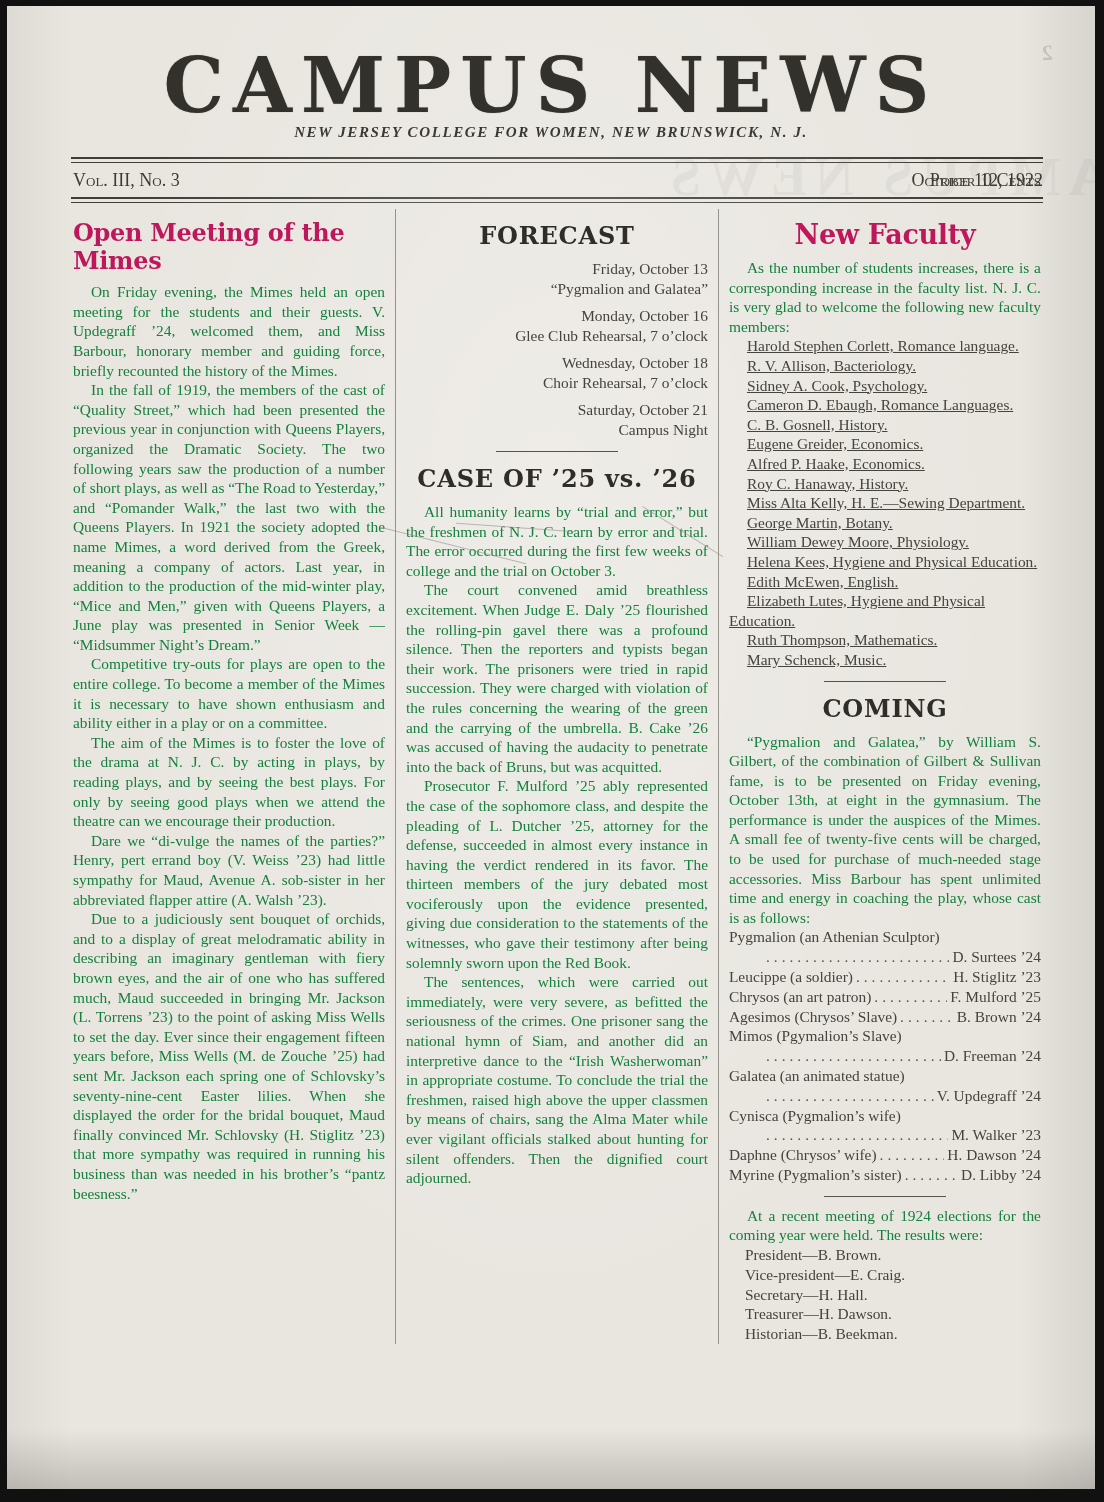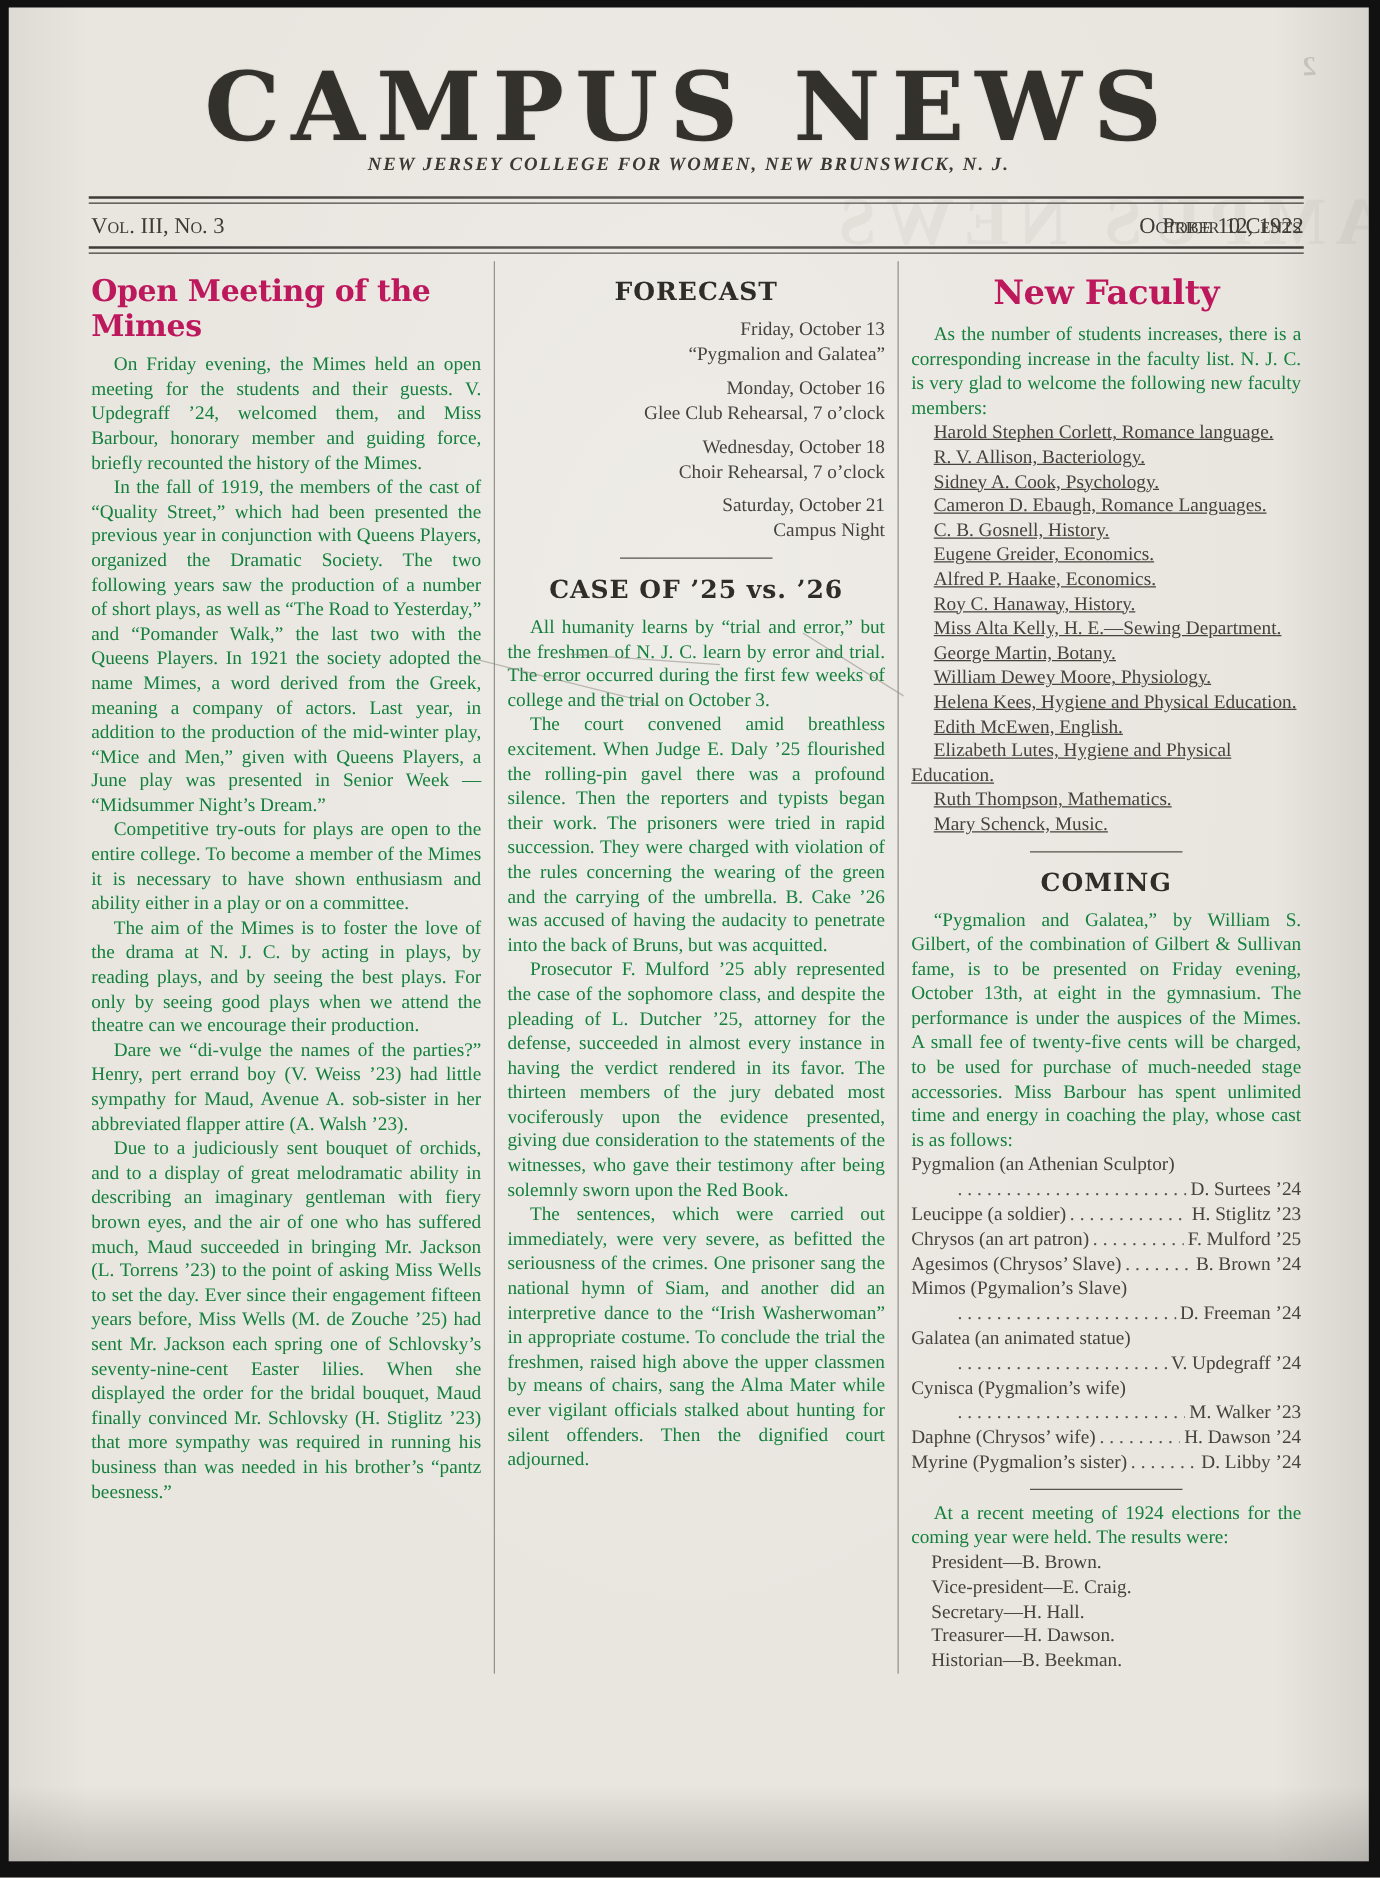--- a/index.html
+++ b/index.html
@@ -52,21 +52,21 @@
   .col-left{padding-left:2px;}
   .col-mid{border-left:1px solid #96938a;border-right:1px solid #96938a;}
   .col-right{padding-right:2px;}
   .article-title{
     margin:10px 0 8px 0;font-family:"DejaVu Serif", serif;font-weight:700;
     font-size:24px;letter-spacing:-0.3px;color:#be185d;line-height:1.15;
   }
   .article-title.centered{text-align:center;font-size:27px;}
   .section-head{
     margin:12px 0 9px 0;text-align:center;font-family:"DejaVu Serif", serif;
-    font-weight:700;font-size:20px;letter-spacing:0.8px;color:#2e2d28;
+    font-weight:700;font-size:24px;letter-spacing:0.8px;color:#2e2d28;
   }
   .body-text{
     margin:0;font-size:15.4px;line-height:19.6px;text-align:justify;
     text-indent:18px;color:#15803d;
   }
   .sep-rule{width:122px;margin:11px auto 9px auto;border-top:1.5px solid #55534b;}
   
   .fc-entry{margin-bottom:7px;}
   .fc-day{font-size:15.4px;line-height:20px;text-align:right;}
   .fc-event{font-size:15.4px;line-height:20px;text-align:right;}

